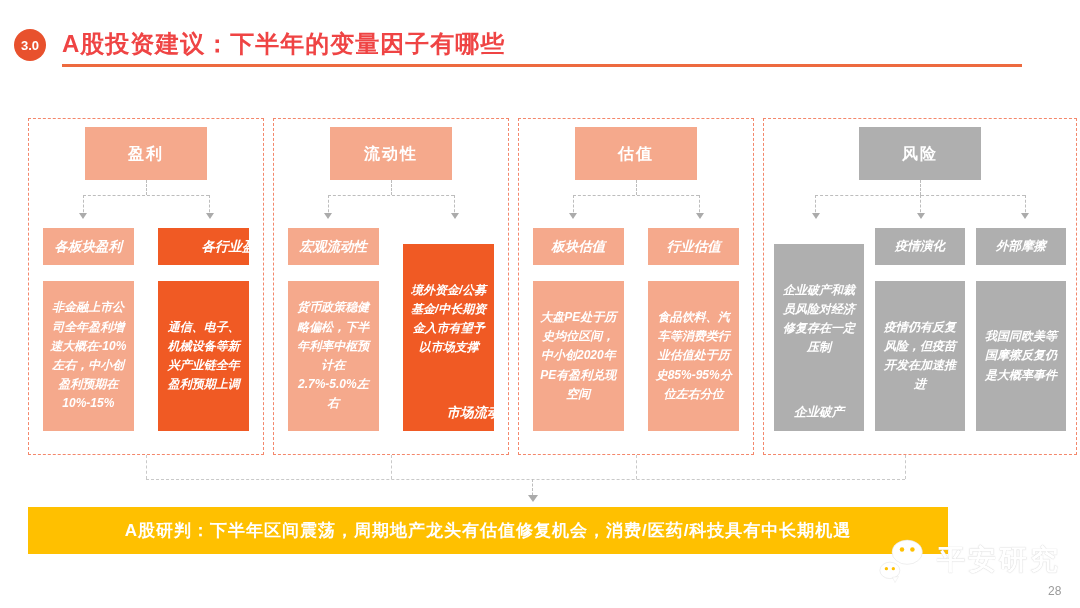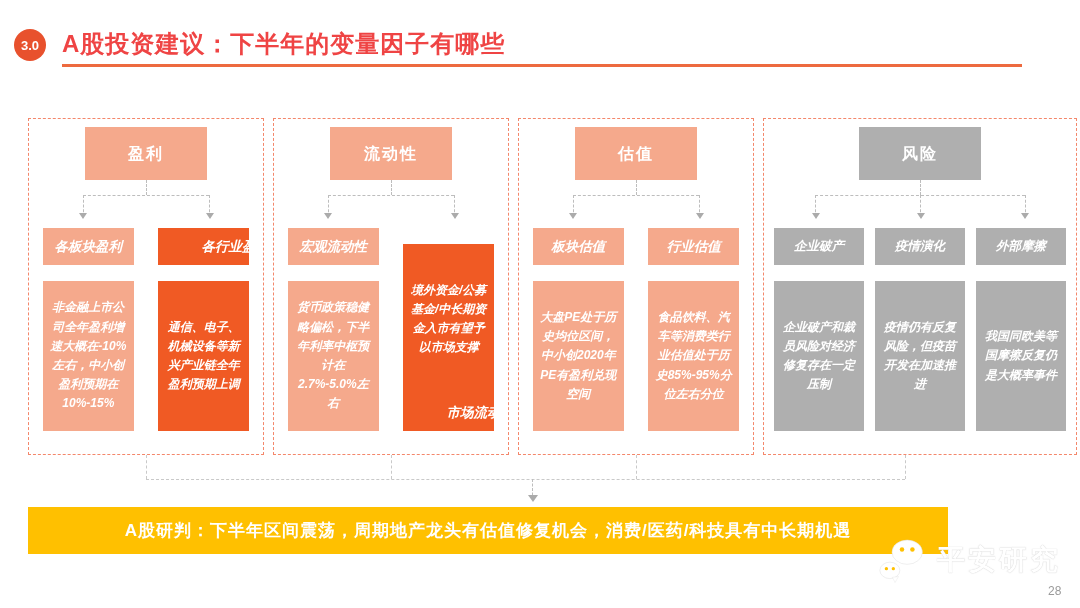--- a/index.html
+++ b/index.html
@@ -144,22 +144,22 @@
       <div class="box gray top-box">风险</div>
       <div class="branch three">
         <i class="stem"></i>
           <i class="rail"></i>
           <i class="drop d1"></i>
           <i class="drop d2"></i>
           <i class="drop d3"></i>
       </div>
       <div class="children">
         <div class="child">
+          <div class="box gray detail-box">企业破产和裁员风险对经济修复存在一定压制</div>
           <div class="box gray sub-box">企业破产</div>
-          <div class="box gray detail-box">企业破产和裁员风险对经济修复存在一定压制</div>
         </div>
         <div class="child">
           <div class="box gray sub-box">疫情演化</div>
           <div class="box gray detail-box">疫情仍有反复风险，但疫苗开发在加速推进</div>
         </div>
         <div class="child">
           <div class="box gray sub-box">外部摩擦</div>
           <div class="box gray detail-box">我国同欧美等国摩擦反复仍是大概率事件</div>
         </div>
       </div>

